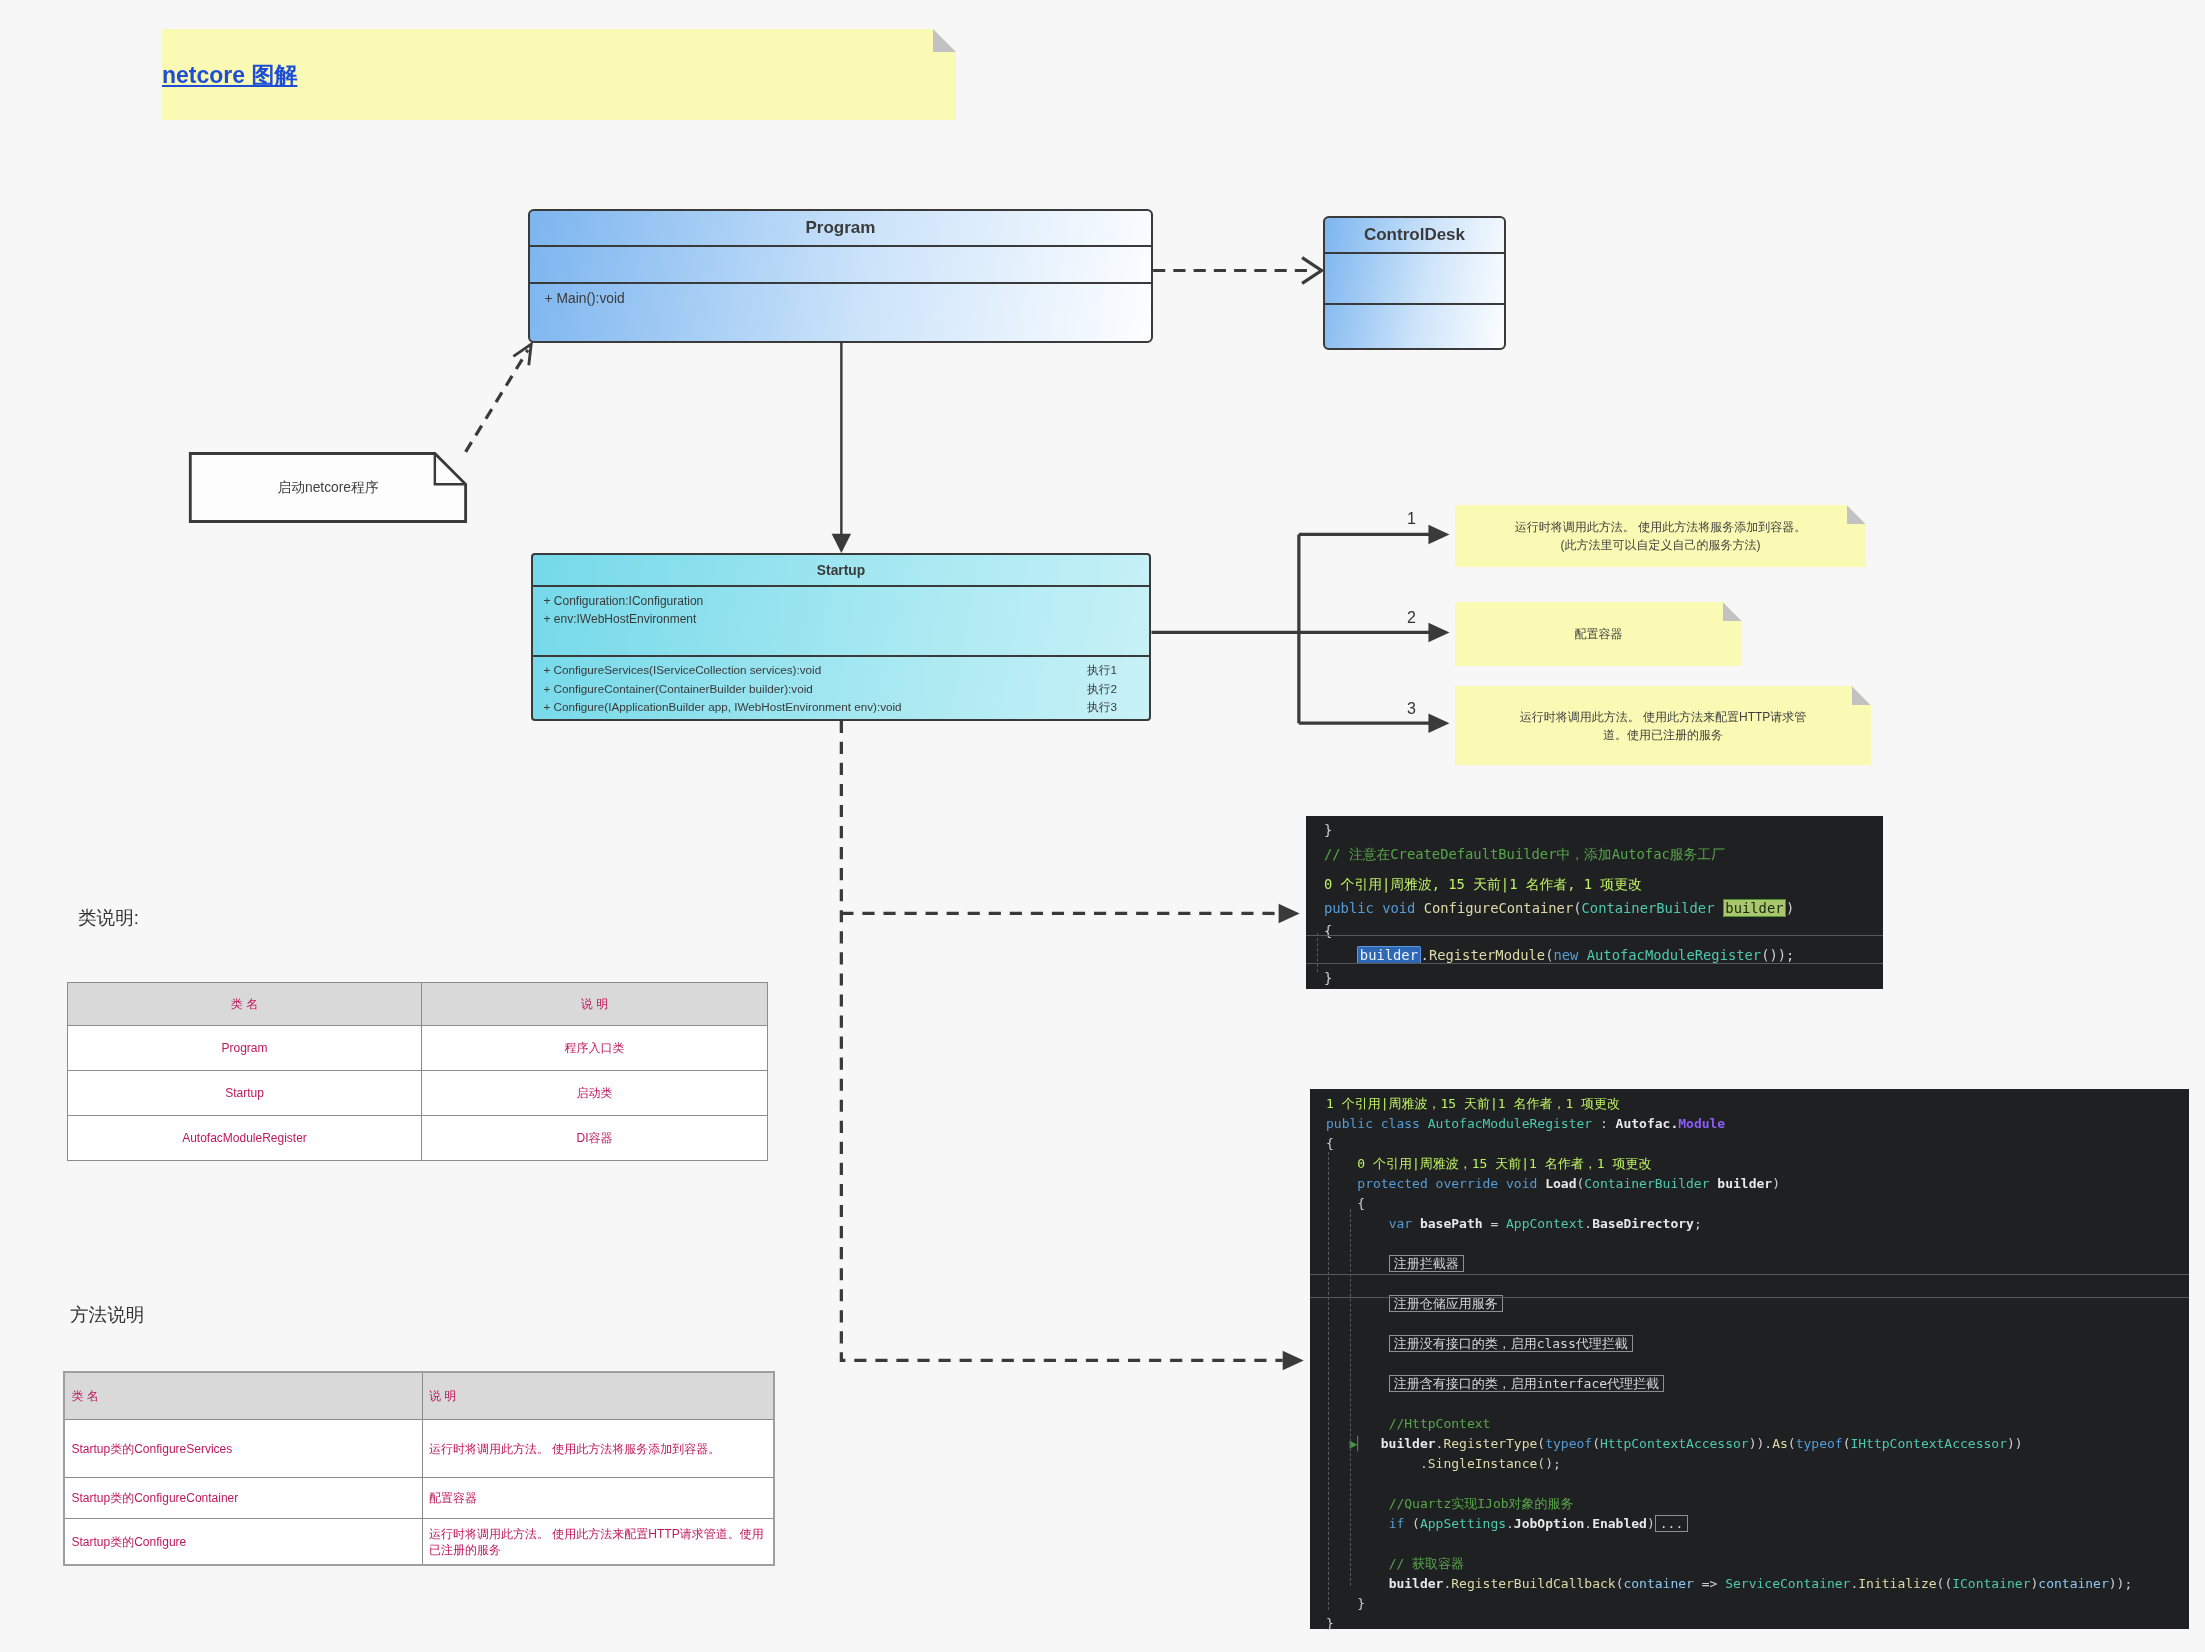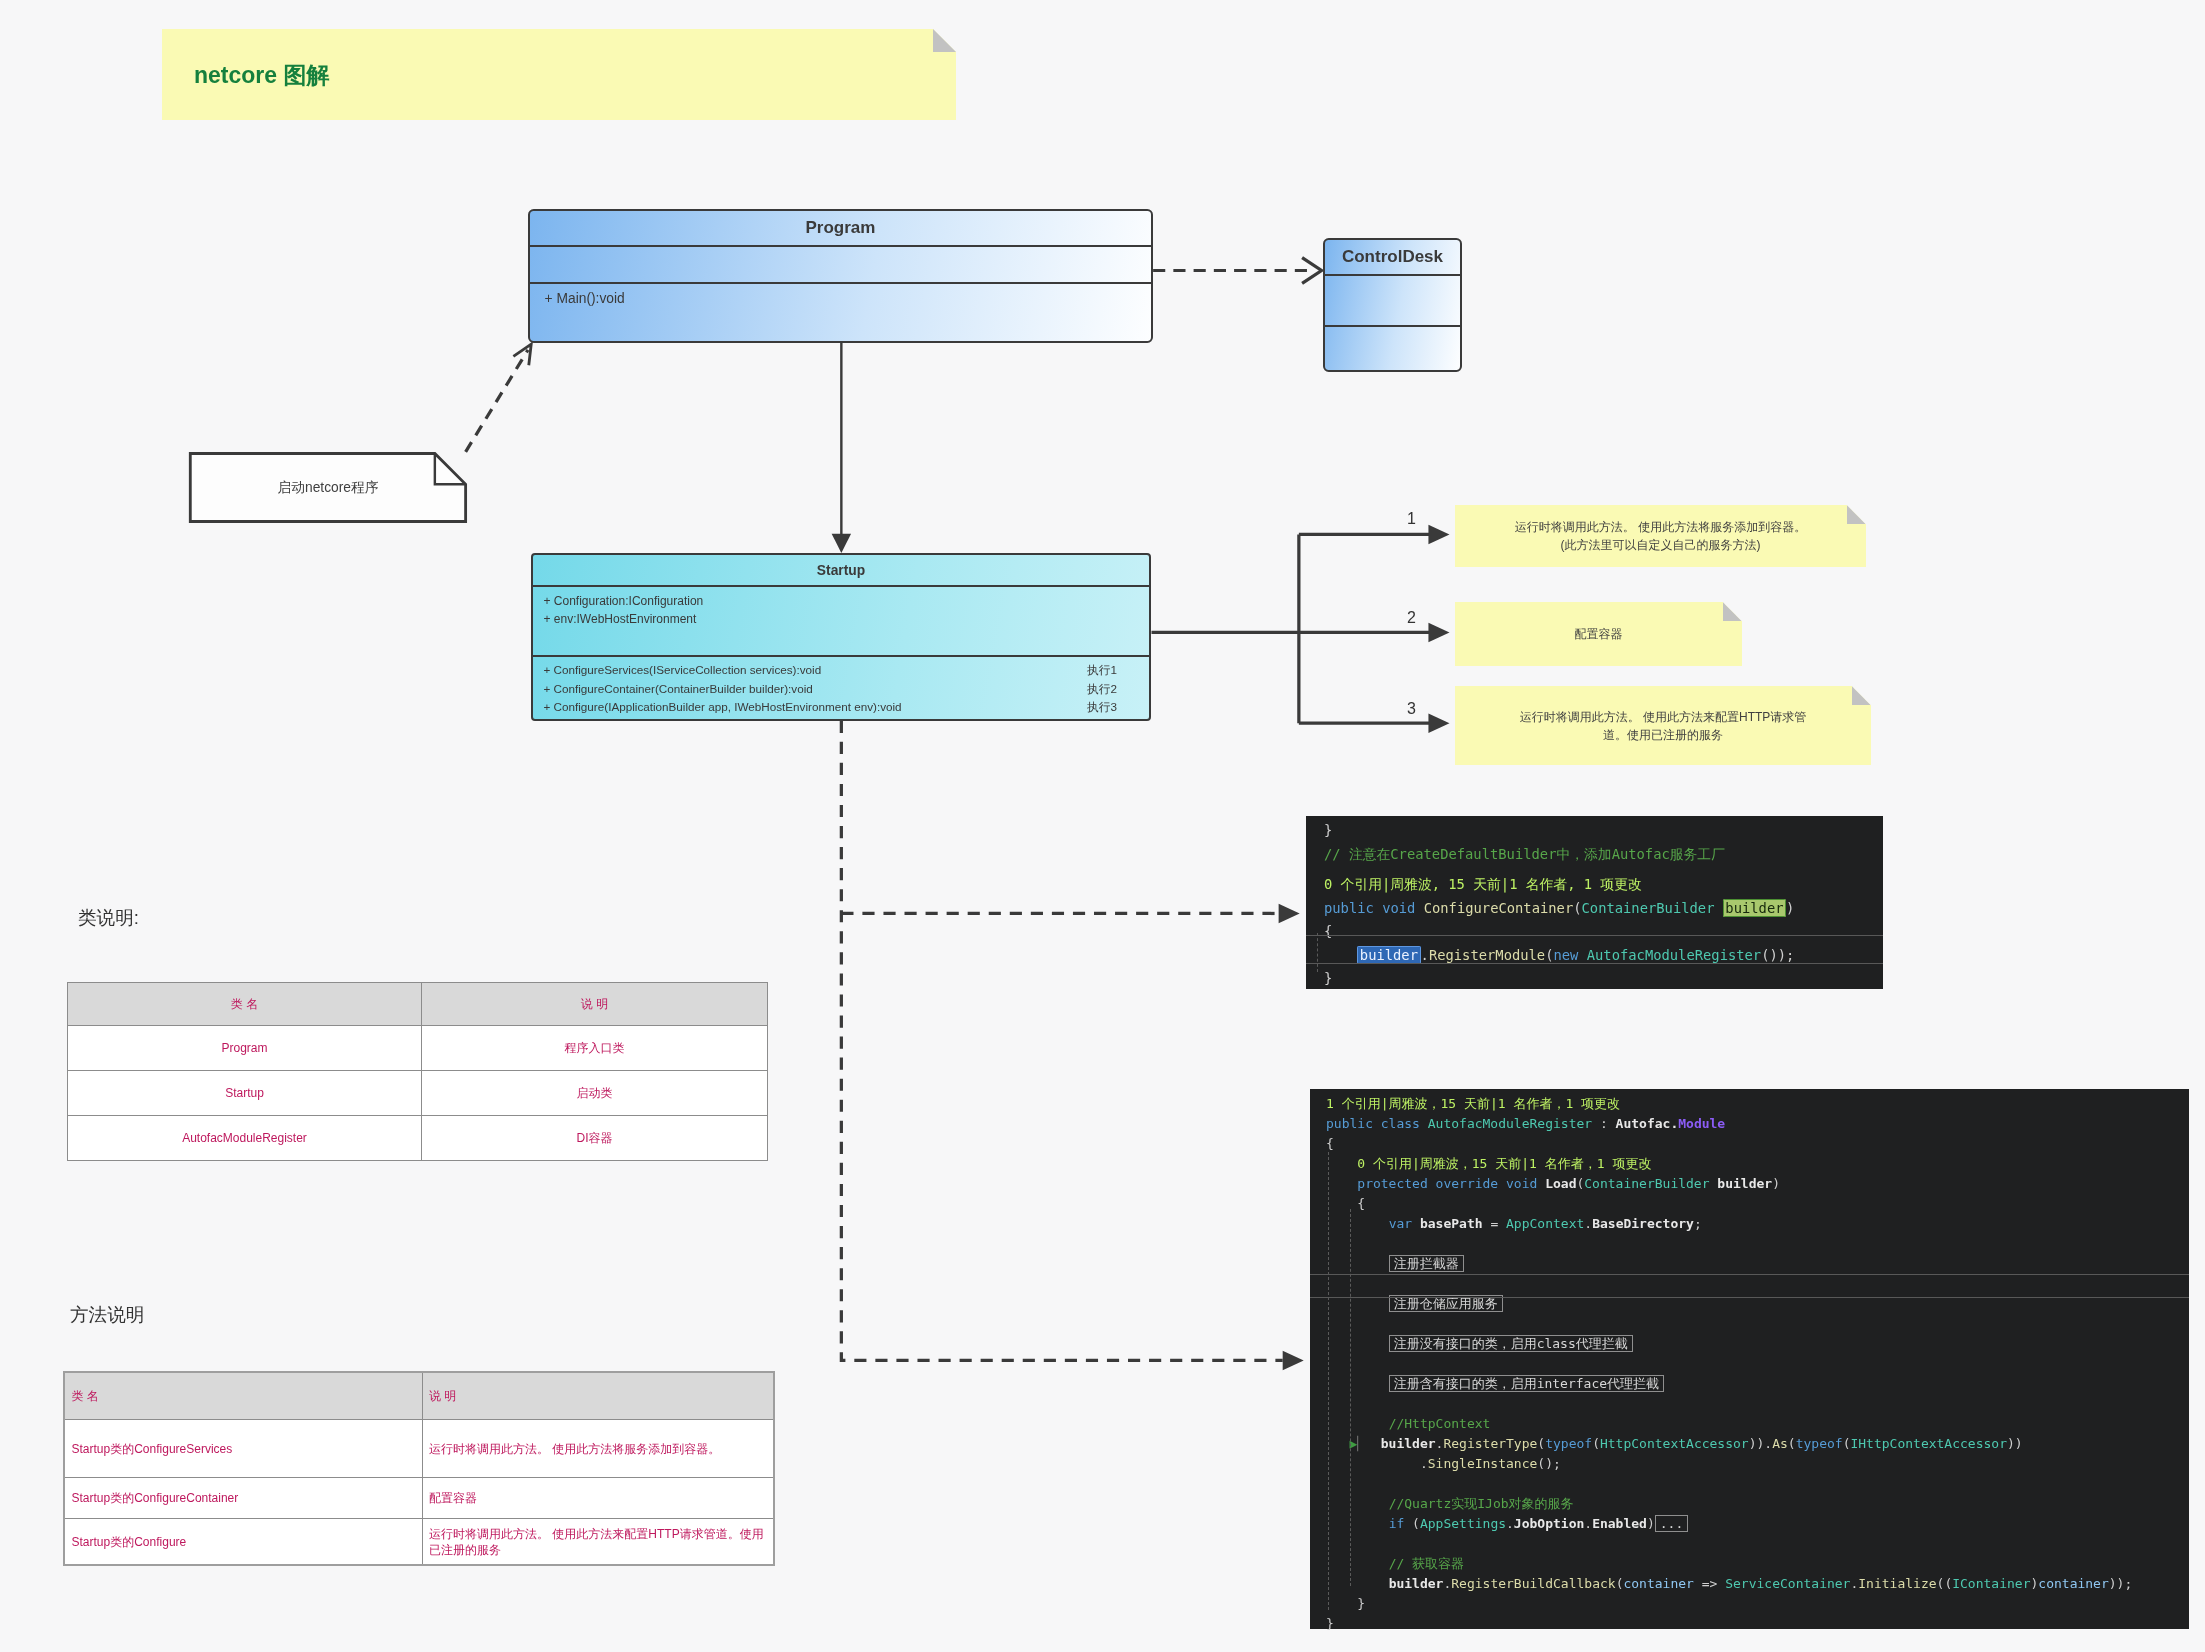--- a/index.html
+++ b/index.html
@@ -9,35 +9,35 @@
 
   
   .sticky{position:absolute;background:#fafab4;}
   .sticky .cut{position:absolute;top:0;right:0;width:19.4px;height:19.4px;background:#f7f7f8;
                clip-path:polygon(0 0,100% 0,100% 100%);}
   .sticky .fold{position:absolute;top:0;right:0;width:19.4px;height:19.4px;background:#c2c2c2;
                 clip-path:polygon(0 0,100% 100%,0 100%);}
   .sticky .txt{position:absolute;inset:0;display:flex;align-items:center;justify-content:center;
                text-align:center;white-space:pre-line;font-size:12px;line-height:18px;color:#3f3f3f;}
   #title-note{left:162px;top:29px;width:794px;height:91px;}
-  #title-note .txt{justify-content:flex-start;padding-left:32px;font-size:23px;font-weight:bold;color:#15803d;}
+  #title-note .txt{justify-content:flex-start;padding-left:0;font-size:23px;font-weight:bold;color:#1d4ed8;text-decoration:underline;}
 
   
   .uml{position:absolute;border:2.4px solid #3a3a3a;border-radius:5.7px;box-sizing:border-box;overflow:hidden;}
   .uml .hd{font-weight:bold;text-align:center;border-bottom:2px solid #3a3a3a;box-sizing:border-box;}
   .uml .sec{box-sizing:border-box;}
   .blue{background:linear-gradient(100deg,#7cb5ef 0%,#cde4fa 55%,#fdfeff 100%);}
   .cyan{background:linear-gradient(100deg,#74d9e9 0%,#a9e9f2 60%,#c8f1f7 100%);}
 
   #program{left:528px;top:209px;width:625px;height:134px;}
   #program .hd{height:36px;line-height:34px;font-size:17px;}
   #program .mid{height:37px;border-bottom:2px solid #3a3a3a;}
   #program .body{padding:6.5px 0 0 14.6px;font-size:13.8px;}
 
-  #controldesk{left:1323px;top:238px;width:139px;height:134px;}
+  #controldesk{left:1323px;top:216px;width:183px;height:134px;}
   #controldesk .hd{height:36px;line-height:34px;font-size:17px;}
   #controldesk .mid{height:51px;border-bottom:2px solid #3a3a3a;}
 
   #startup{left:531px;top:553px;width:620px;height:168px;border-radius:4px;}
   #startup .hd{height:32px;line-height:31px;font-size:13.8px;}
   #startup .fields{height:70px;border-bottom:2px solid #3a3a3a;padding:4.9px 0 0 10.5px;font-size:12px;line-height:18.6px;}
   #startup .methods{padding:4px 32px 0 10.5px;font-size:11.7px;line-height:18.6px;}
   #startup .mrow{display:flex;justify-content:space-between;}
   #startup .mtag{margin-left:8px;white-space:nowrap;}
 

